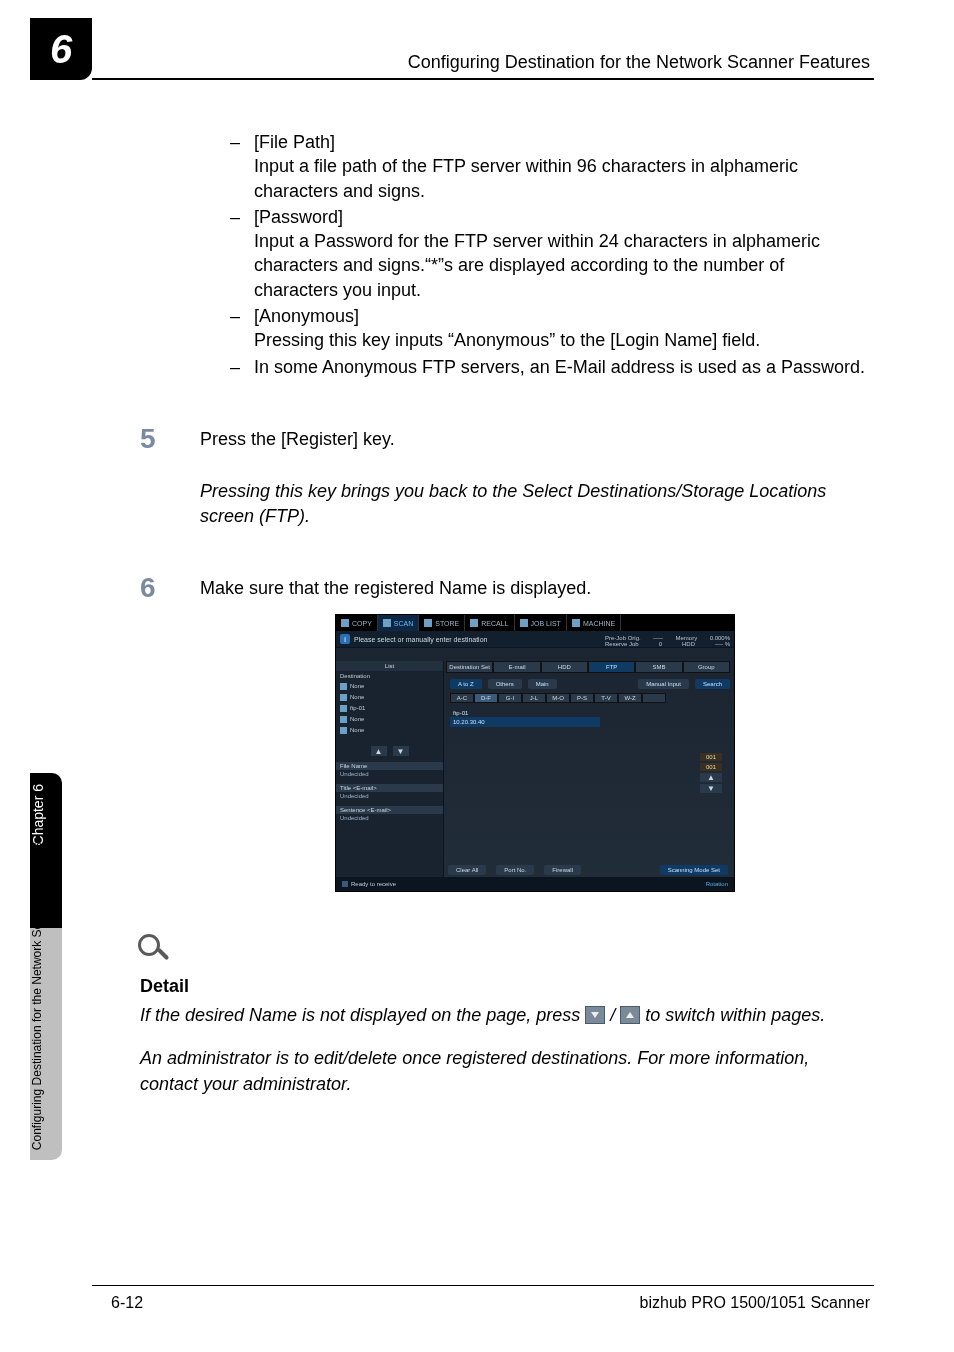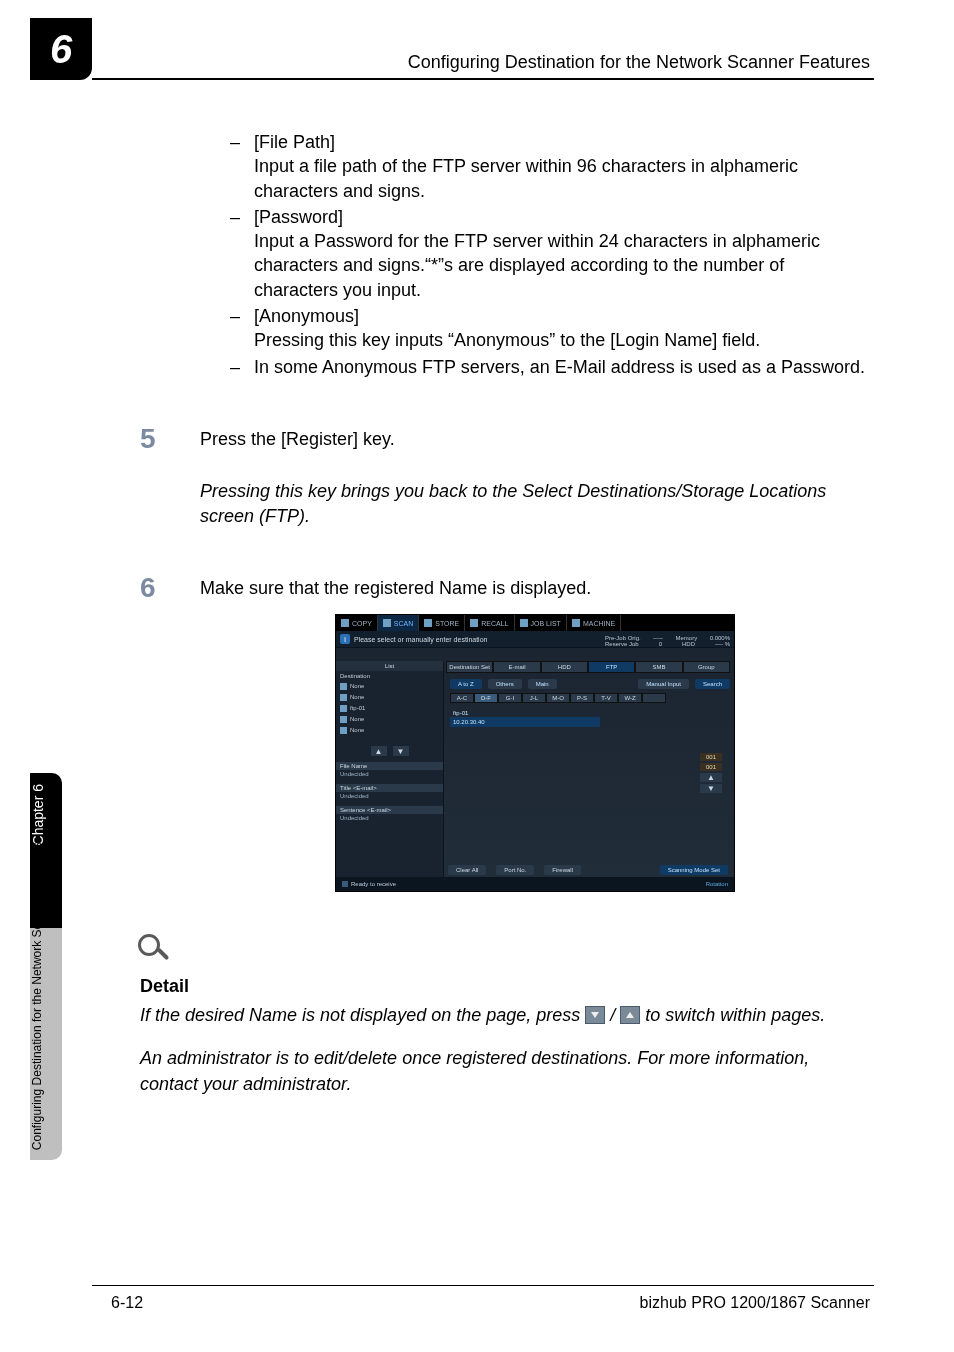--- a/index.html
+++ b/index.html
@@ -342,16 +342,16 @@
   <div class="side-tab">
     <div class="black"></div>
     <div class="grey"></div>
     <div class="lbl-chap">Chapter 6</div>
     <div class="lbl-long">Configuring Destination for the Network Scanner Features</div>
   </div>
 
   <div class="footer-rule"></div>
   <div class="footer">
     <span>6-12</span>
-    <span>bizhub PRO 1200/1867 Scanner</span>
+    <span>bizhub PRO 1500/1051 Scanner</span>
   </div>
 
 </div>
 
 </body></html>

